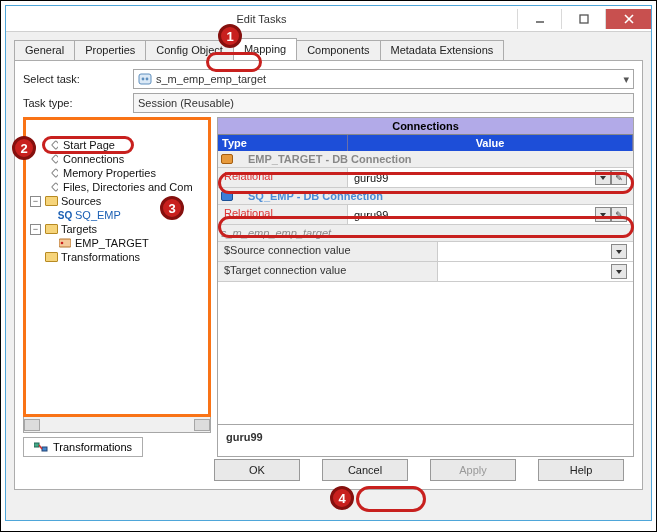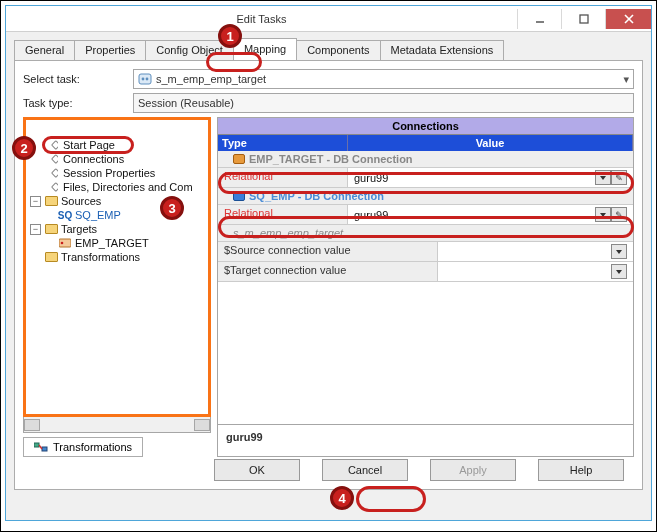--- a/index.html
+++ b/index.html
@@ -35,21 +35,21 @@
   .scrollx::after { right:0;}
   .subtab-row { display:flex; margin-top:4px;}
   .subtab { padding:3px 10px; border:1px solid #acacac; background:#fff; display:flex; align-items:center; gap:5px;}
   .grid { flex:1; border:1px solid #a6a6a6; background:#fff; display:flex; flex-direction:column;}
   .grid-head1 { background:#b2aae8; color:#000; border-bottom:1px solid #888; text-align:center; padding:2px 0; font-weight:bold;}
   .grid-head2 { display:flex; background:#1d4ed8; color:#fff; font-weight:bold;}
   .gh-col { padding:2px 4px; border-right:1px solid #6a6fa9;}
   .gh-col.type { width:130px;}
   .gh-col.value { flex:1; text-align:center;}
   .grid-body { flex:1; overflow:auto;}
-  .sechead { background:#eee; color:#888; font-weight:bold; padding:2px 15px; border-bottom:1px solid #ccc; display:flex; align-items:center; gap:4px;}
+  .sechead { background:#eee; color:#888; font-weight:bold; padding:2px 3px; border-bottom:1px solid #ccc; display:flex; align-items:center; gap:15px;}
   .secicon { width:12px; height:10px; background:#e79a3c; border:1px solid #a55e10; border-radius:2px;}
   .secicon.sq { width:12px; height:10px; background:#3a7ed8; border:1px solid #1a4f95;}
   .drow { display:flex; border-bottom:1px solid #ccc;}
   .dcell-l { width:130px; padding:2px 6px; background:#eee; color:#d33; border-right:1px solid #ccc; position:relative;}
   .dcell-r { flex:1; padding:2px 6px; display:flex; align-items:center; color:#111;}
   .cellbtns { margin-left:auto; display:flex; gap:0;}
   .cellbtn { width:16px; height:15px; border:1px solid #888; background:#e7e7e7; display:flex; align-items:center; justify-content:center; font-size:9px; color:#333;}
   .preview { border:1px solid #a6a6a6; border-top:none; height:32px; background:#fff; padding:6px 8px; font-weight:bold; color:#333;}
   .btnrow { position:absolute; bottom:8px; left:0; right:0; display:flex; justify-content:flex-end; gap:22px; padding-right:18px;}
   .btn { width:86px; height:22px; border:1px solid #999; background:#e9e9e9; display:flex; align-items:center; justify-content:center; color:#222;}
@@ -140,21 +140,21 @@
                 </span>
                 <span>Connections</span>
               </div>
           <div class="tree-row">
                 <span class="sp" style="width:18px"></span>
                 <span class="ticon">
                   <svg width="10" height="10">
                     <rect x="4" y="0" width="6" height="6" transform="rotate(45 5 5)" fill="#fff" stroke="#888" rx="1"></rect>
                   </svg>
                 </span>
-                <span>Session Properties</span>
+                <span>Memory Properties</span>
               </div>
           <div class="tree-row">
                 <span class="sp" style="width:18px"></span>
                 <span class="ticon">
                   <svg width="10" height="10">
                     <rect x="4" y="0" width="6" height="6" transform="rotate(45 5 5)" fill="#fff" stroke="#888" rx="1"></rect>
                   </svg>
                 </span>
                 <span>Files, Directories and Com</span>
               </div>

